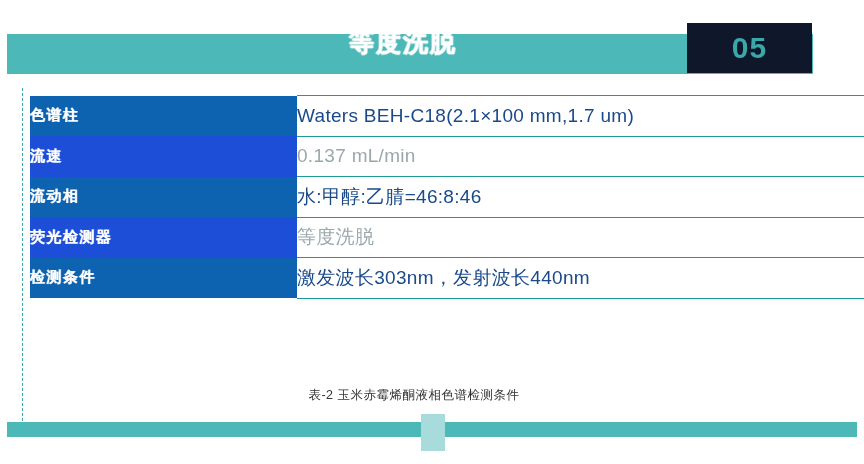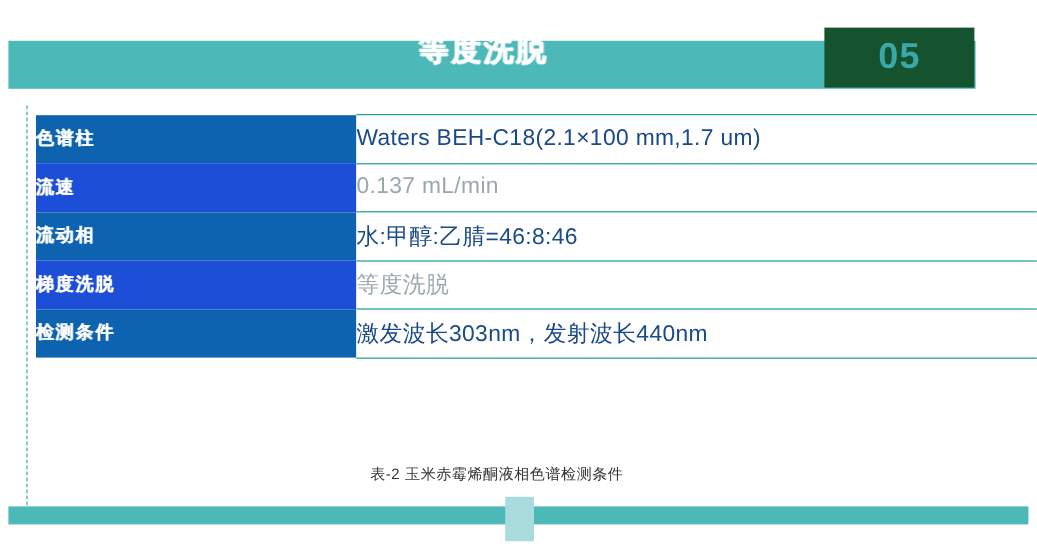--- a/index.html
+++ b/index.html
@@ -23,21 +23,21 @@
     width: 806px;
     height: 40px;
     background: #4db8b8;
   }
   #section-number-badge {
     position: absolute;
     left: 687px;
     top: 23px;
     width: 125px;
     height: 50px;
-    background: #14532d;
+    background: #0f172a;
     display: flex;
     align-items: center;
     justify-content: center;
   }
   #section-number-text {
     font-size: 30px;
     font-weight: bold;
     color: #3aa8a8;
     letter-spacing: 1px;
     line-height: 1;
@@ -162,21 +162,21 @@
     </tr>
     <tr>
       <td class="label-cell tone-teal">流速</td>
       <td class="value-cell tone-muted">0.137 mL/min</td>
     </tr>
     <tr>
       <td class="label-cell tone-blue">流动相</td>
       <td class="value-cell tone-dark">水:甲醇:乙腈=46:8:46</td>
     </tr>
     <tr>
-      <td class="label-cell tone-teal">梯度洗脱</td>
+      <td class="label-cell tone-teal">荧光检测器</td>
       <td class="value-cell tone-muted">等度洗脱</td>
     </tr>
     <tr>
       <td class="label-cell tone-blue">检测条件</td>
       <td class="value-cell tone-dark">激发波长303nm，发射波长440nm</td>
     </tr>
   </tbody>
 </table>
 
 <div id="table-caption">表-2 玉米赤霉烯酮液相色谱检测条件</div>

